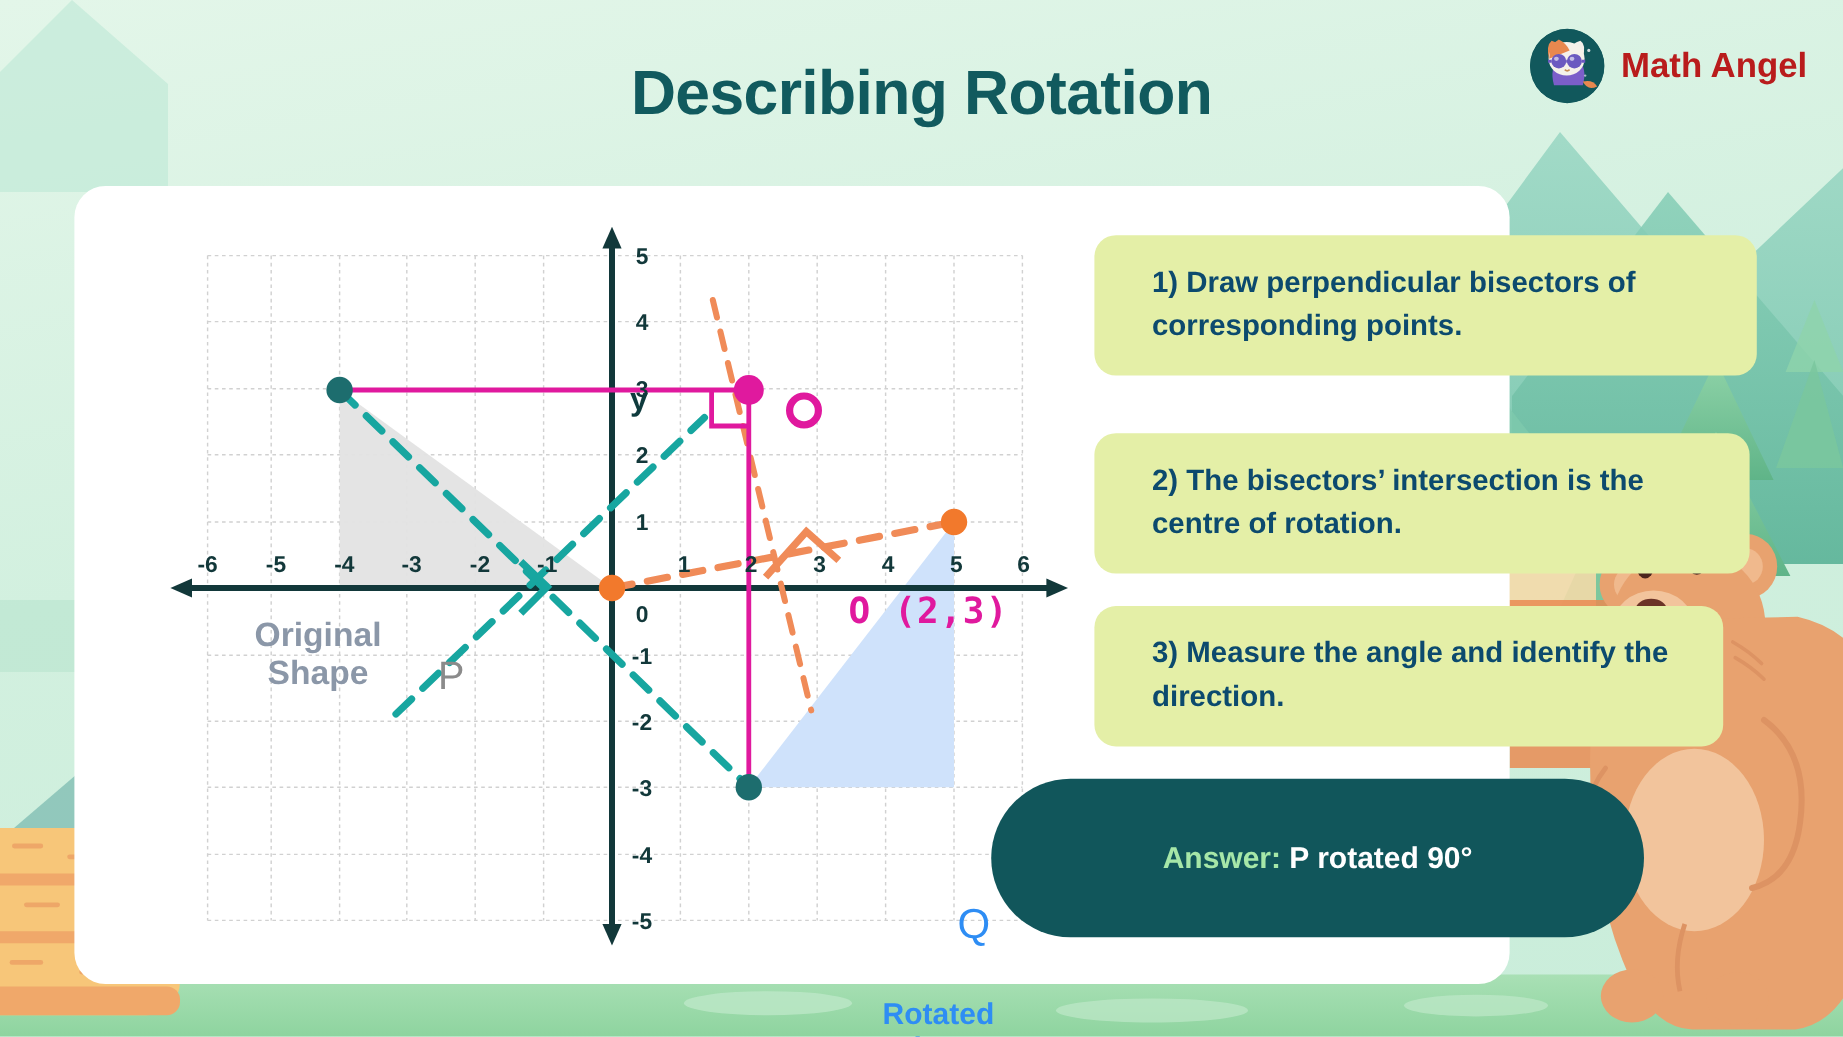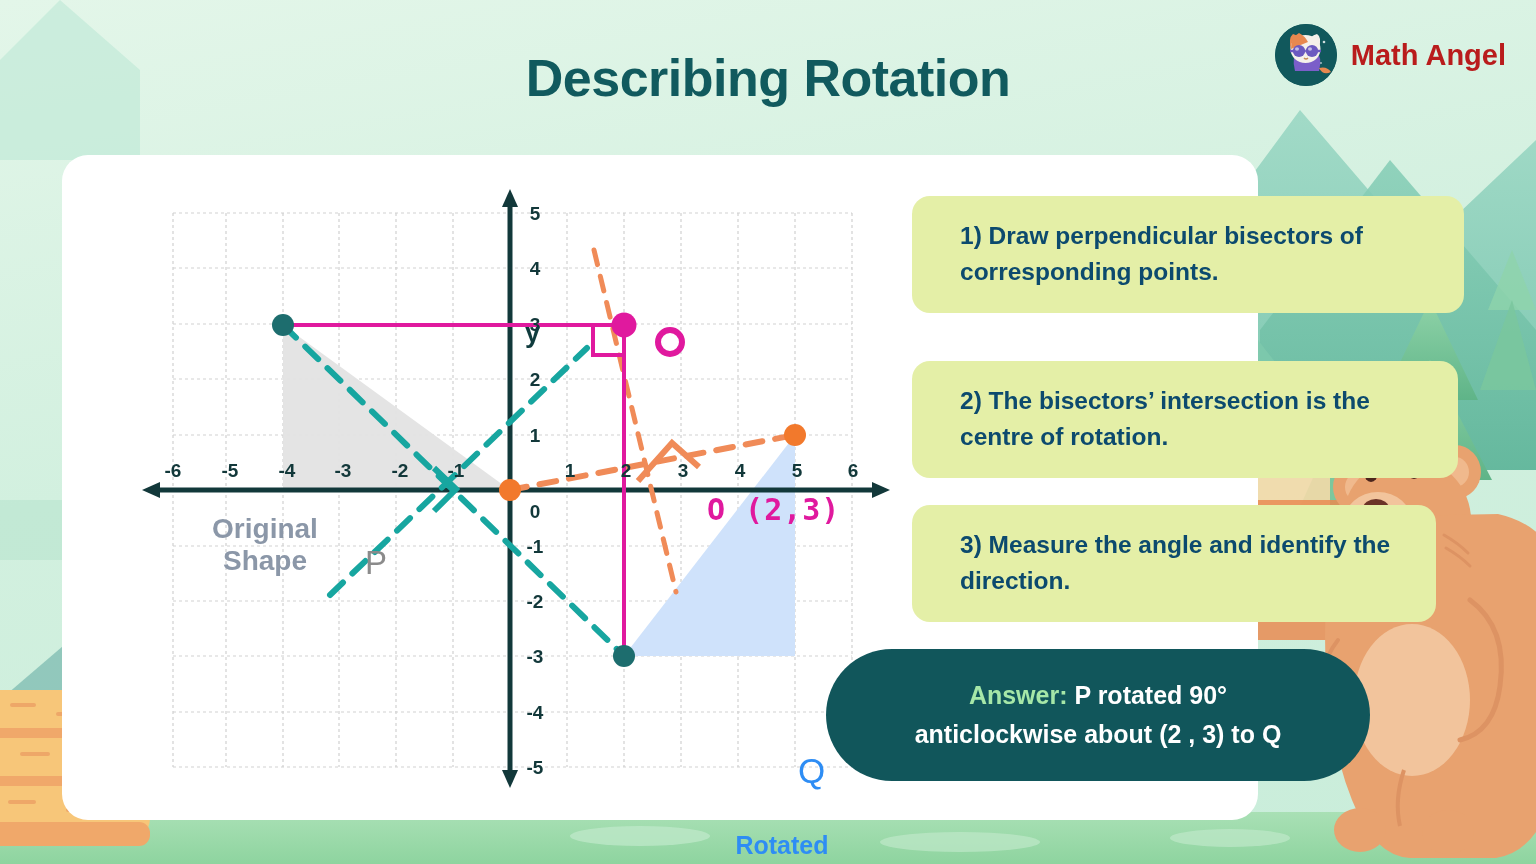--- a/index.html
+++ b/index.html
@@ -337,16 +337,15 @@
   <div class="steps">
     <div class="step step-1">1) Draw perpendicular bisectors of corresponding points.</div>
     <div class="step step-2">2) The bisectors’ intersection is the centre of rotation.</div>
     <div class="step step-3">3) Measure the angle and identify the direction.</div>
   </div>
 
   <div class="answer">
     <div class="answer-line">
       <span class="ans-key">Answer:</span><span> P rotated 90°</span>
     </div>
-    <div class="answer-line">anticlockwise about (2 , 3) to Q</div>
   </div>
 
 </div>
 
 </body></html>

